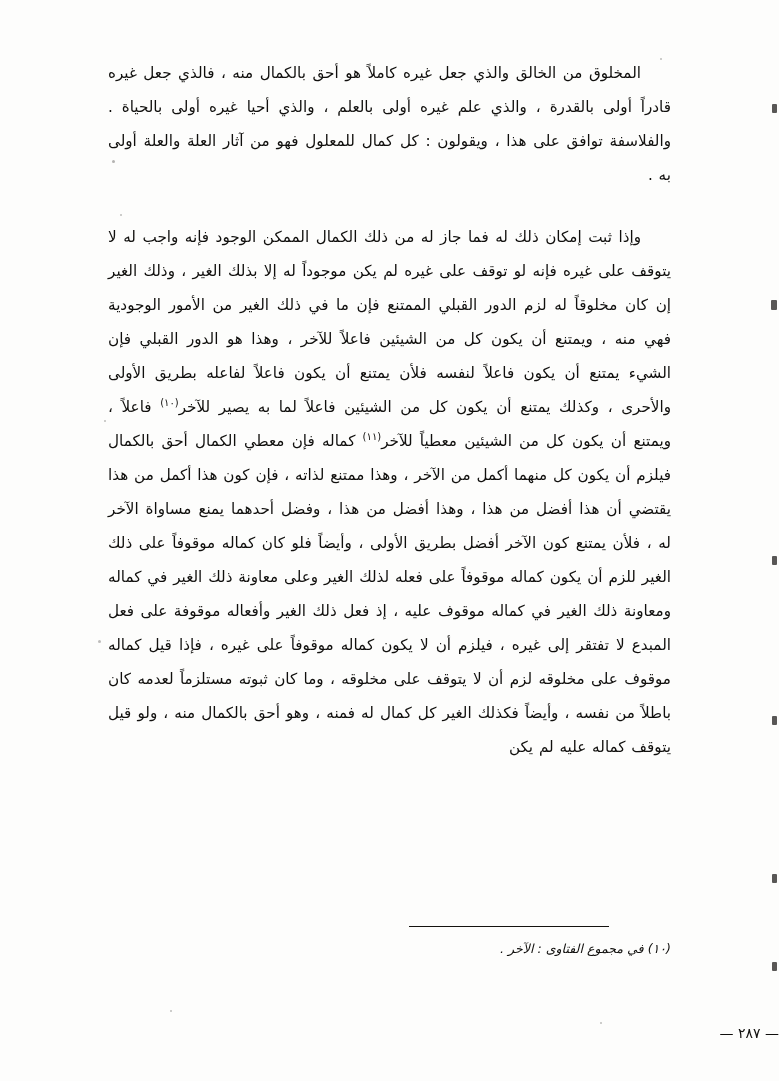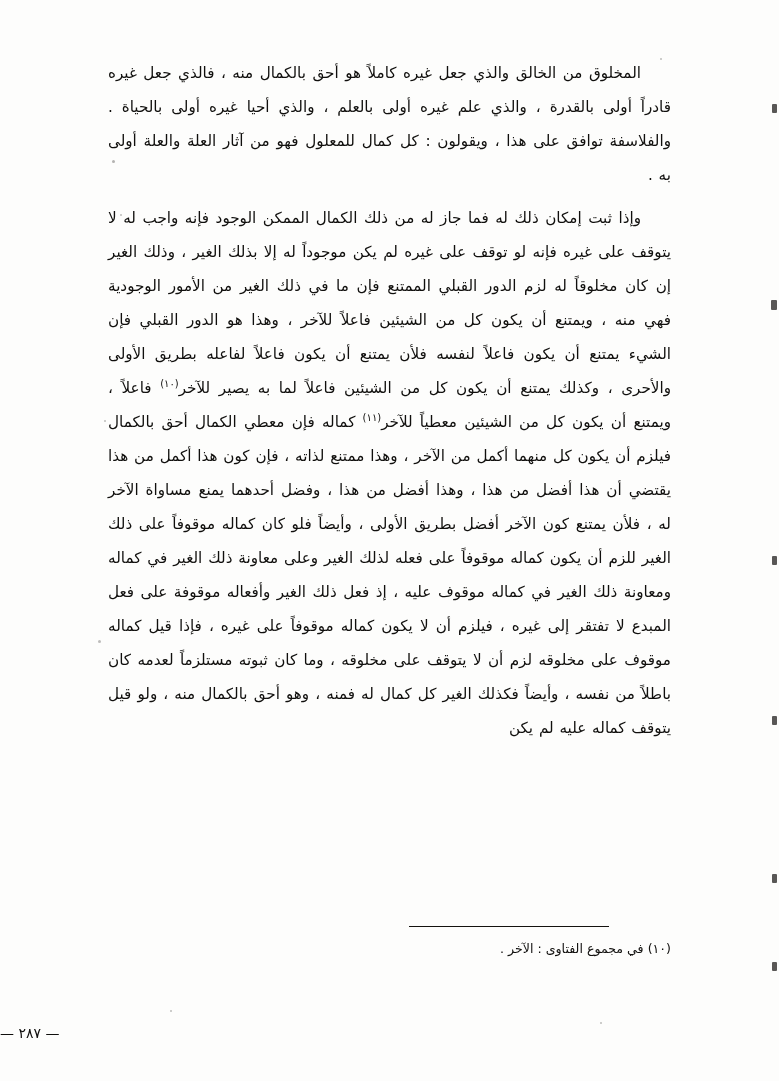--- a/index.html
+++ b/index.html
@@ -40,50 +40,51 @@
     margin: 0 0 4px 0;
     text-align: justify;
     text-justify: inter-word;
     letter-spacing: 0px;
     word-spacing: 1px;
   }
   .para.indent {
     text-indent: 30px;
   }
   .para.second {
-    margin-top: 9px;
+    margin-top: 28px;
   }
   .footnote-rule {
     position: absolute;
     top: 926px;
     right: 170px;
     width: 200px;
     height: 1px;
     background: #14120f;
   }
   .footnotes {
     position: absolute;
     top: 936px;
     right: 108px;
     left: 100px;
     direction: rtl;
     text-align: right;
+    font-style: italic;
   }
   .footnote {
     font-size: 12.6px;
     line-height: 25px;
     margin: 0;
     white-space: nowrap;
   }
   .page-number {
     position: absolute;
     bottom: 40px;
-    left: 0;
+    left: 8px;
     right: 0;
-    text-align: left;
+    text-align: right;
     font-size: 14px;
     letter-spacing: 1px;
     direction: rtl;
   }
   sup.fn {
     font-size: 10px;
     vertical-align: super;
     line-height: 0;
   }
 </style>

